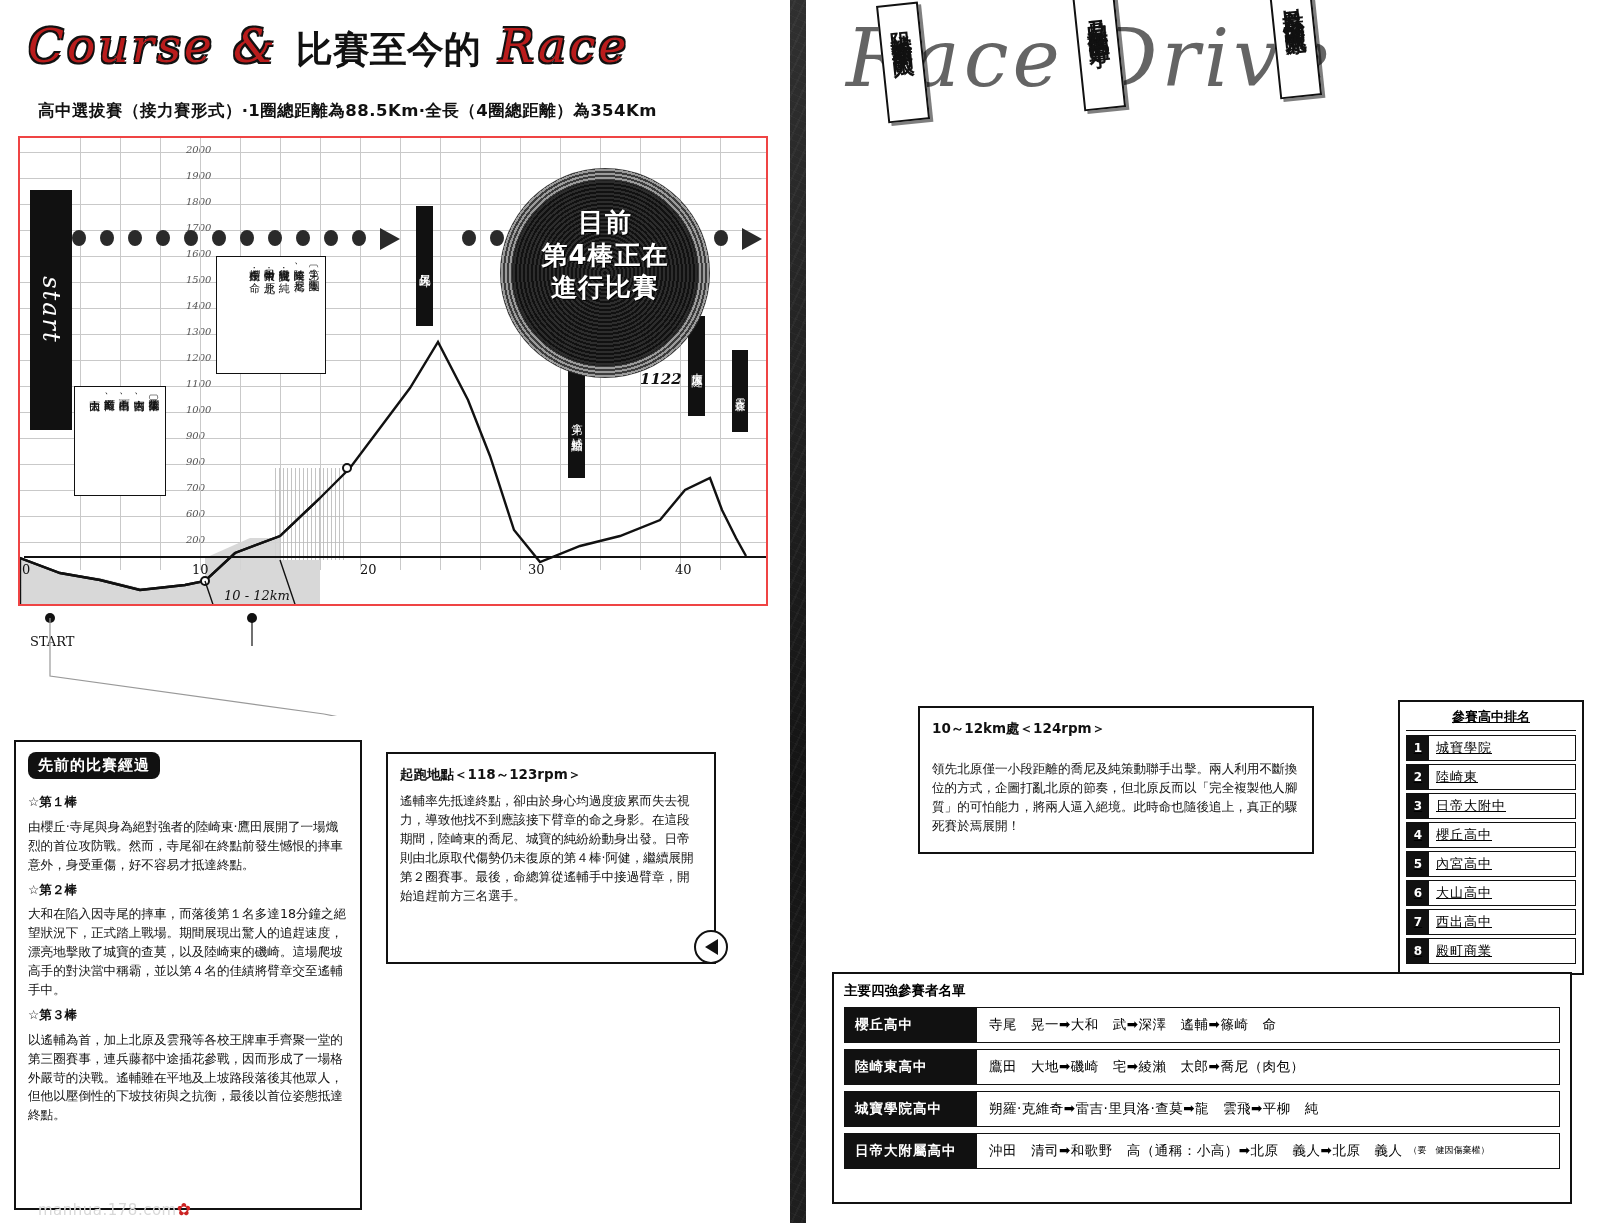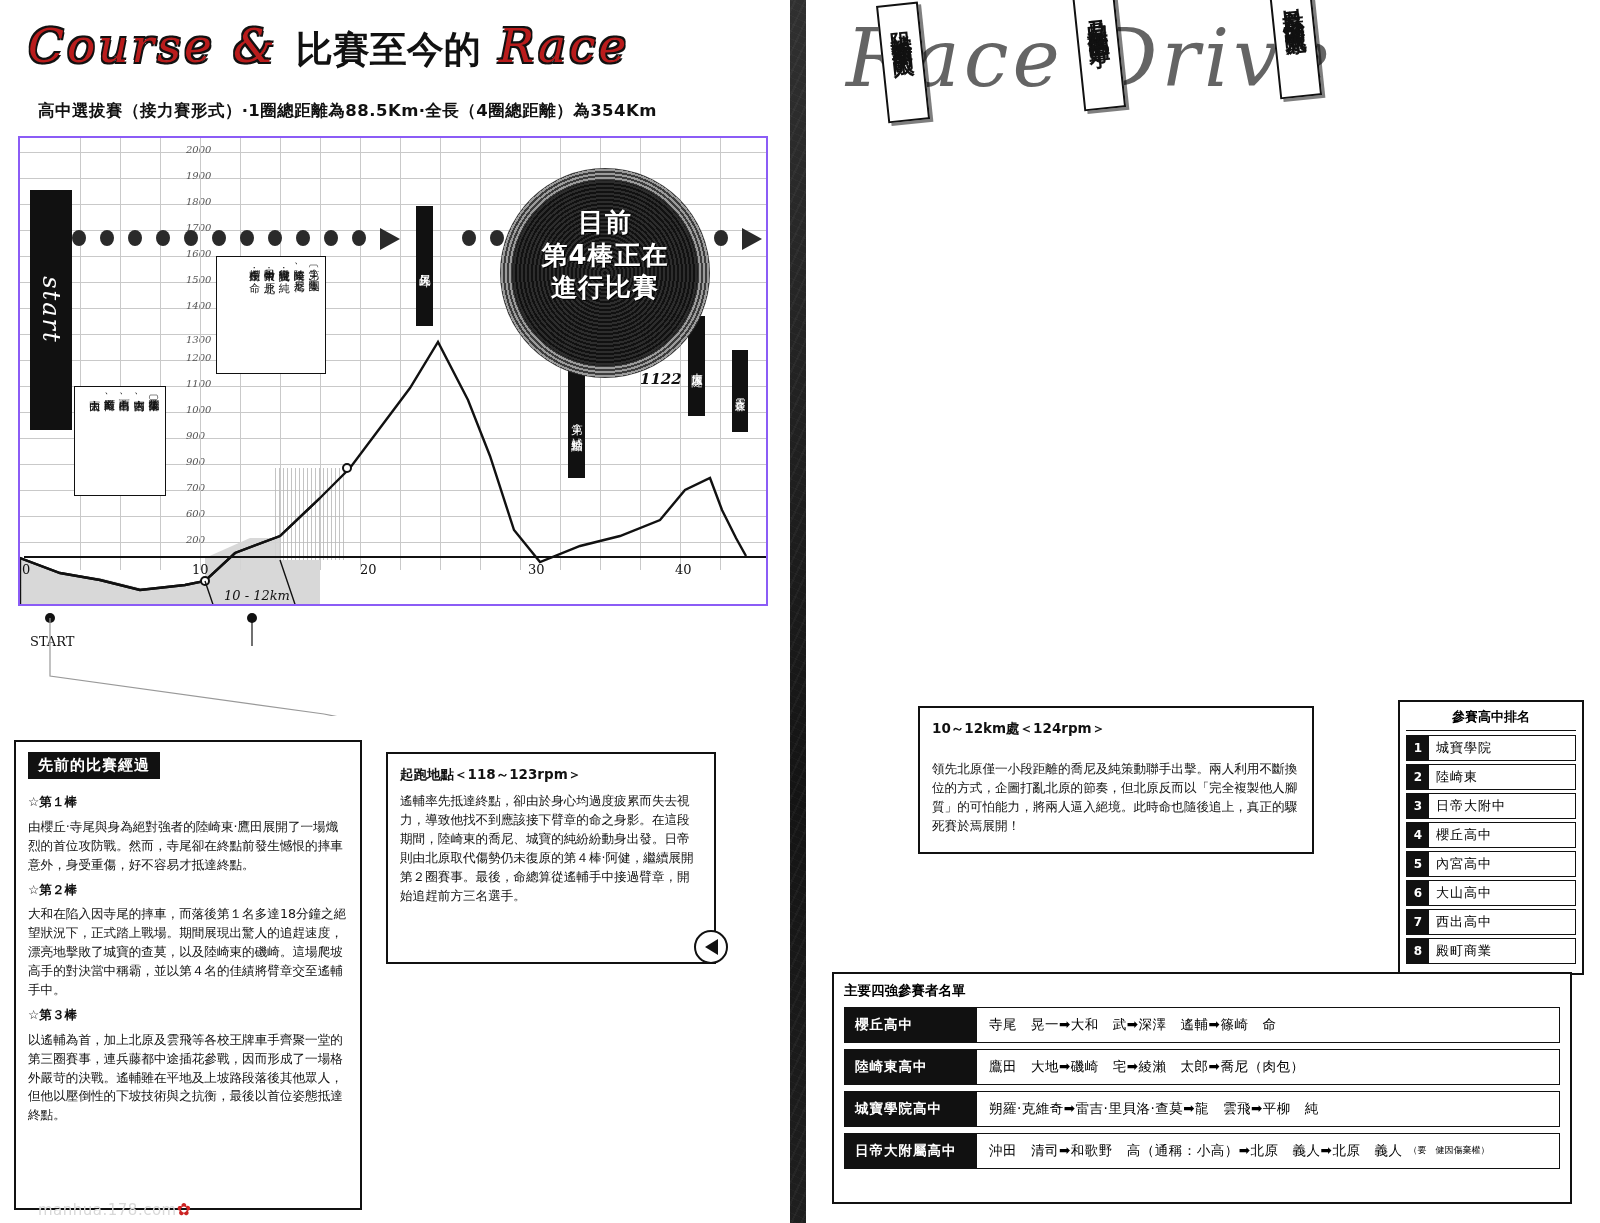--- a/index.html
+++ b/index.html
@@ -56,21 +56,21 @@
     position: absolute; left: 26px; top: 100px;
     font-size: 16.5px; font-weight: bold; color: #111; letter-spacing: .5px;
     white-space: nowrap;
     margin-left: 12px;
   }
 
   
   .chart-box {
     position: absolute;
     background: #fff;
-    border: 2px solid #8b5cf6;
+    border: 2px solid #ef4444;
     overflow: hidden;
   }
   #chart-left  { left: 18px; top: 136px; width: 750px; height: 470px; }
   .hgrid, .vgrid {
     position: absolute; background: #c9c9c9;
   }
   .hgrid { height: 1px; left: 0; right: 0; }
   .vgrid { width: 1px; top: 0; bottom: 34px; }
   .ylabel {
     position: absolute;
@@ -166,21 +166,21 @@
   
   .tbox {
     position: absolute;
     background: #fff; border: 2px solid #111;
     padding: 10px 12px; color: #111;
   }
   .tbox h3 {
     margin: 0 0 8px 0;
     background: #111; color: #fff;
     font-size: 15px; font-weight: bold;
-    padding: 4px 10px; display: inline-block; letter-spacing: 1px;
+    padding: 4px 10px; display: inline-block; letter-spacing: 1px; border-radius: 8px;
   }
   .tbox p { margin: 0 0 6px 0; font-size: 12.6px; line-height: 1.5; }
   .tbox .sec { font-weight: bold; margin-top: 6px; }
 
   
   .rank-box { position: absolute; background: #fff; border: 2px solid #111; padding: 6px; }
   .rank-title {
     font-size: 13px; font-weight: bold; text-align: center;
     border-bottom: 1px solid #111; padding-bottom: 4px; margin-bottom: 4px;
   }
@@ -267,21 +267,21 @@
       <div class="hgrid" style="top:378px"></div>
       <div class="hgrid" style="top:404px"></div>
 
       <div class="ylabel" style="left:166px; top:6px">2000</div>
       <div class="ylabel" style="left:166px; top:32px">1900</div>
       <div class="ylabel" style="left:166px; top:58px">1800</div>
       <div class="ylabel" style="left:166px; top:84px">1700</div>
       <div class="ylabel" style="left:166px; top:110px">1600</div>
       <div class="ylabel" style="left:166px; top:136px">1500</div>
       <div class="ylabel" style="left:166px; top:162px">1400</div>
-      <div class="ylabel" style="left:166px; top:196px">1300</div>
+      <div class="ylabel" style="left:166px; top:188px">1300</div>
       <div class="ylabel" style="left:166px; top:214px">1200</div>
       <div class="ylabel" style="left:166px; top:240px">1100</div>
       <div class="ylabel" style="left:166px; top:266px">1000</div>
       <div class="ylabel" style="left:166px; top:292px">900</div>
       <div class="ylabel" style="left:166px; top:318px">900</div>
       <div class="ylabel" style="left:166px; top:344px">700</div>
       <div class="ylabel" style="left:166px; top:370px">600</div>
       <div class="ylabel" style="left:166px; top:396px">200</div>
 
       <div class="vgrid" style="left:60px"></div>
@@ -416,21 +416,21 @@
 
     <div class="banner" style="left:70px; top:6px; height:118px; transform: rotate(-6deg); transform-origin: left top;">阻擋於命面前的敵人，</div>
     <div class="banner" style="left:266px; top:-6px; height:118px; transform: rotate(-6deg); transform-origin: left top;">乃是同世代的箇中好手，</div>
     <div class="banner" style="left:462px; top:-18px; height:118px; transform: rotate(-6deg); transform-origin: left top;">以及最可怕的敵人北原！</div>
 
     <div class="tbox" style="left:112px; top:706px; width:396px; height:148px;">
       <p style="font-weight:bold; font-size:13.5px; margin-bottom:22px;">10～12km處＜124rpm＞</p>
       <p>領先北原僅一小段距離的喬尼及純策動聯手出擊。兩人利用不斷換位的方式，企圖打亂北原的節奏，但北原反而以「完全複製他人腳質」的可怕能力，將兩人逼入絕境。此時命也隨後追上，真正的驟死賽於焉展開！</p>
     </div>
 
-    <div class="rank-box" style="left:592px; top:700px; width:186px;">
+    <div class="rank-box" style="left:592px; top:700px; width:186px;text-decoration:underline;">
       <div class="rank-title">參賽高中排名</div>
       <div class="rank-row">
         <div class="rank-no">1</div>
         <div class="rank-name">城寶學院</div>
       </div>
       <div class="rank-row">
         <div class="rank-no">2</div>
         <div class="rank-name">陸崎東</div>
       </div>
       <div class="rank-row">

